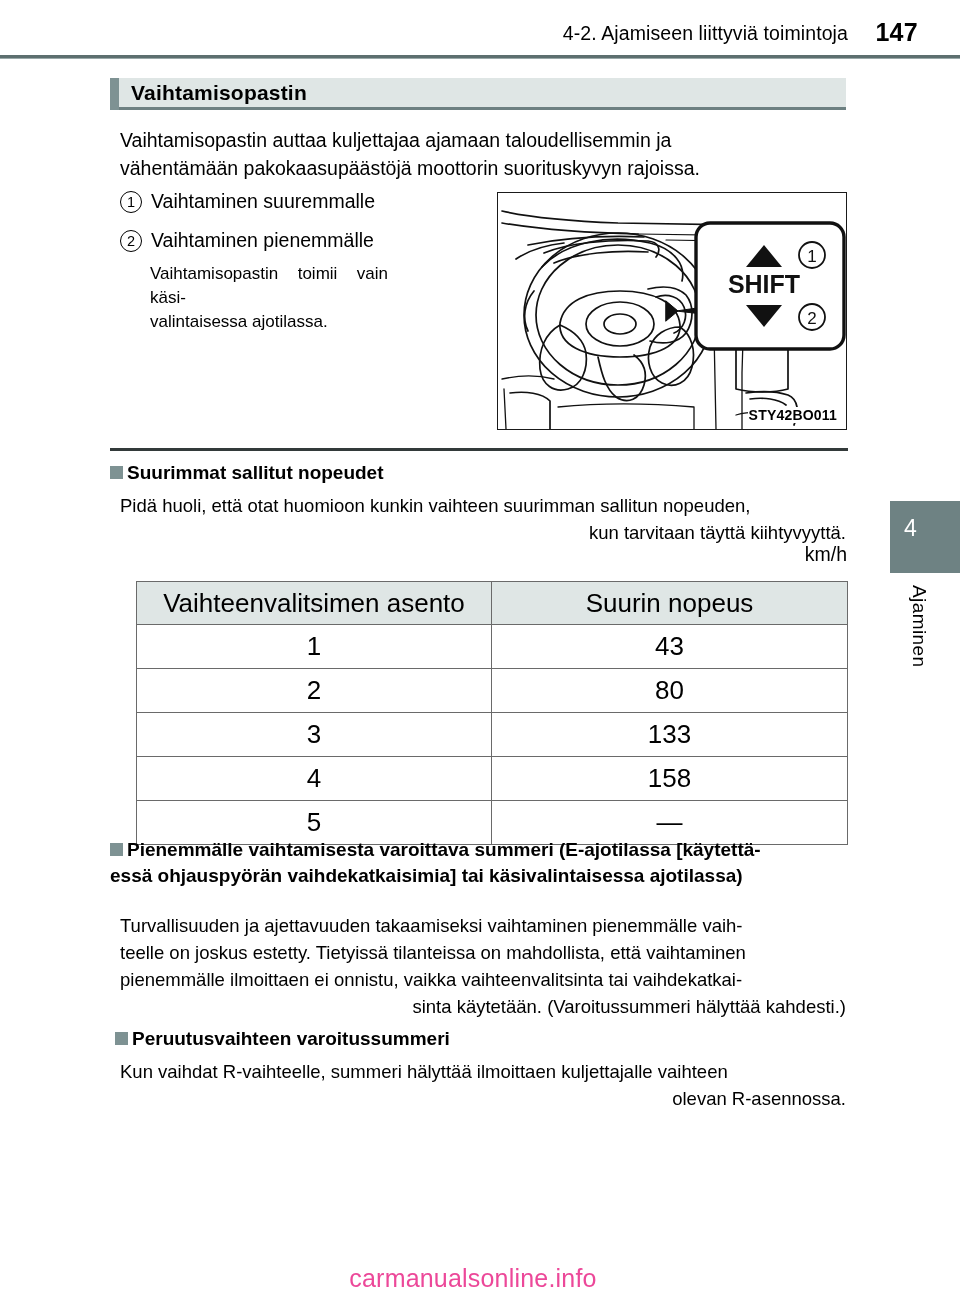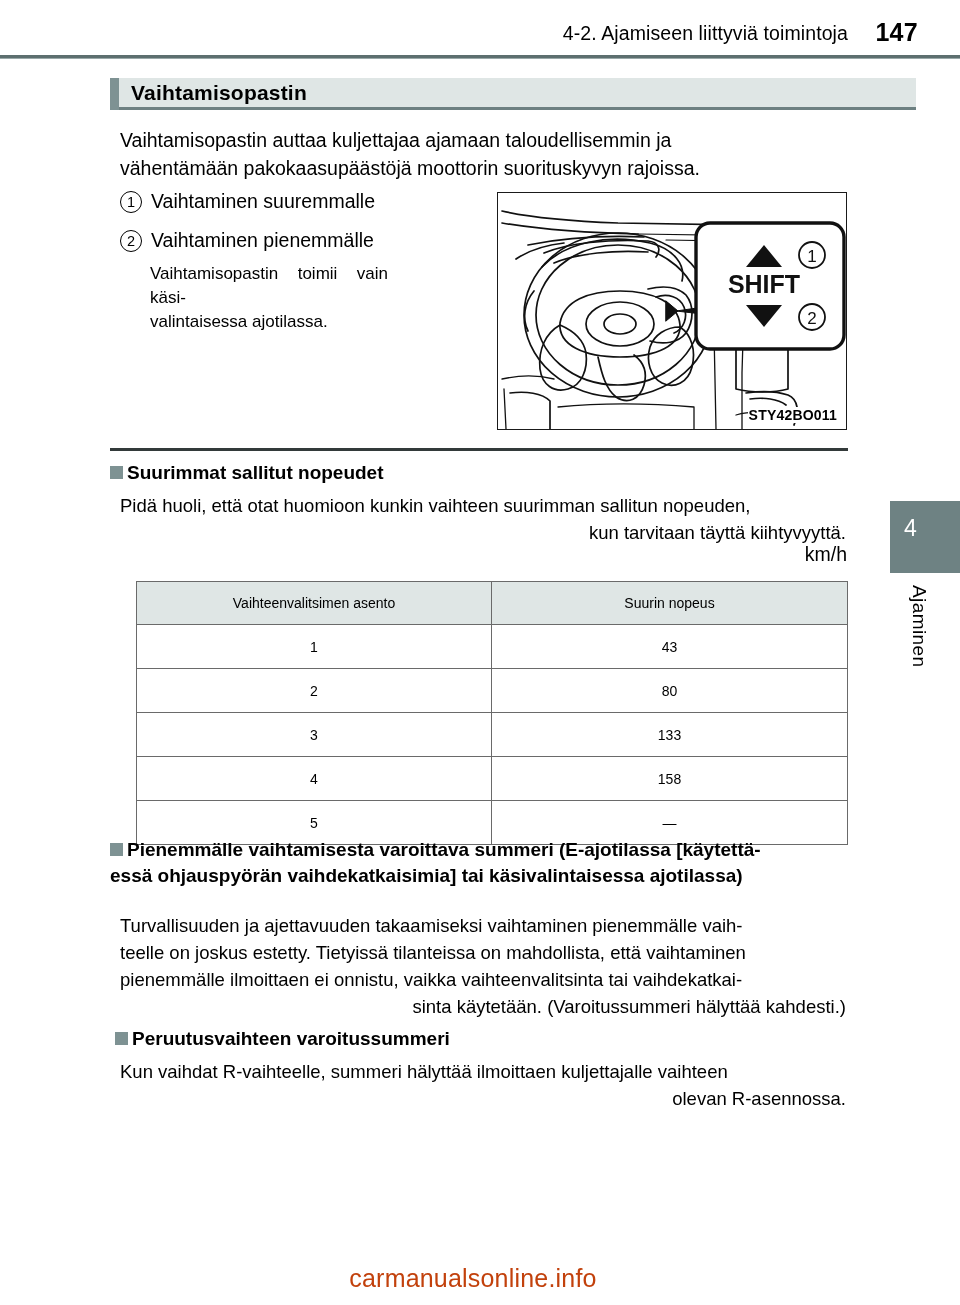--- a/index.html
+++ b/index.html
@@ -55,21 +55,21 @@
     width: 960px;
     height: 1px;
     background: #9aa9a9;
   }
 
   
   .section-bar {
     position: absolute;
     left: 110px;
     top: 78px;
-    width: 806px;
+    width: 736px;
     height: 32px;
     display: flex;
     align-items: stretch;
     box-sizing: border-box;
   }
   .section-bar-accent {
     width: 9px;
     background: #7e9293;
     flex: 0 0 auto;
   }
@@ -225,21 +225,21 @@
     left: 136px;
     top: 581px;
     width: 711px;
     border-collapse: collapse;
     table-layout: fixed;
   }
   .spd-table td, .spd-table th {
     border: 1.6px solid #6a6a6a;
     height: 43px;
     text-align: center;
-    font-size: 14px;
+    font-size: 26px;
     font-weight: normal;
     padding: 0;
   }
   .spd-table thead th {
     background: #dfe6e5;
     height: 42px;
   }
   .spd-table col.c1 { width: 355px; }
   .spd-table col.c2 { width: 356px; }
 
@@ -273,21 +273,21 @@
   
   .watermark {
     position: absolute;
     left: 0;
     top: 1264px;
     width: 960px;
     text-align: center;
     padding-right: 14px;
     box-sizing: border-box;
     font-size: 25px;
-    color: #c2410c;
+    color: #ec4899;
     letter-spacing: .2px;
   }
 </style>
 </head>
 <body>
 
 <div class="page-header">
   <div class="header-title">4-2. Ajamiseen liittyviä toimintoja</div>
   <div class="page-number">147</div>
 </div>

